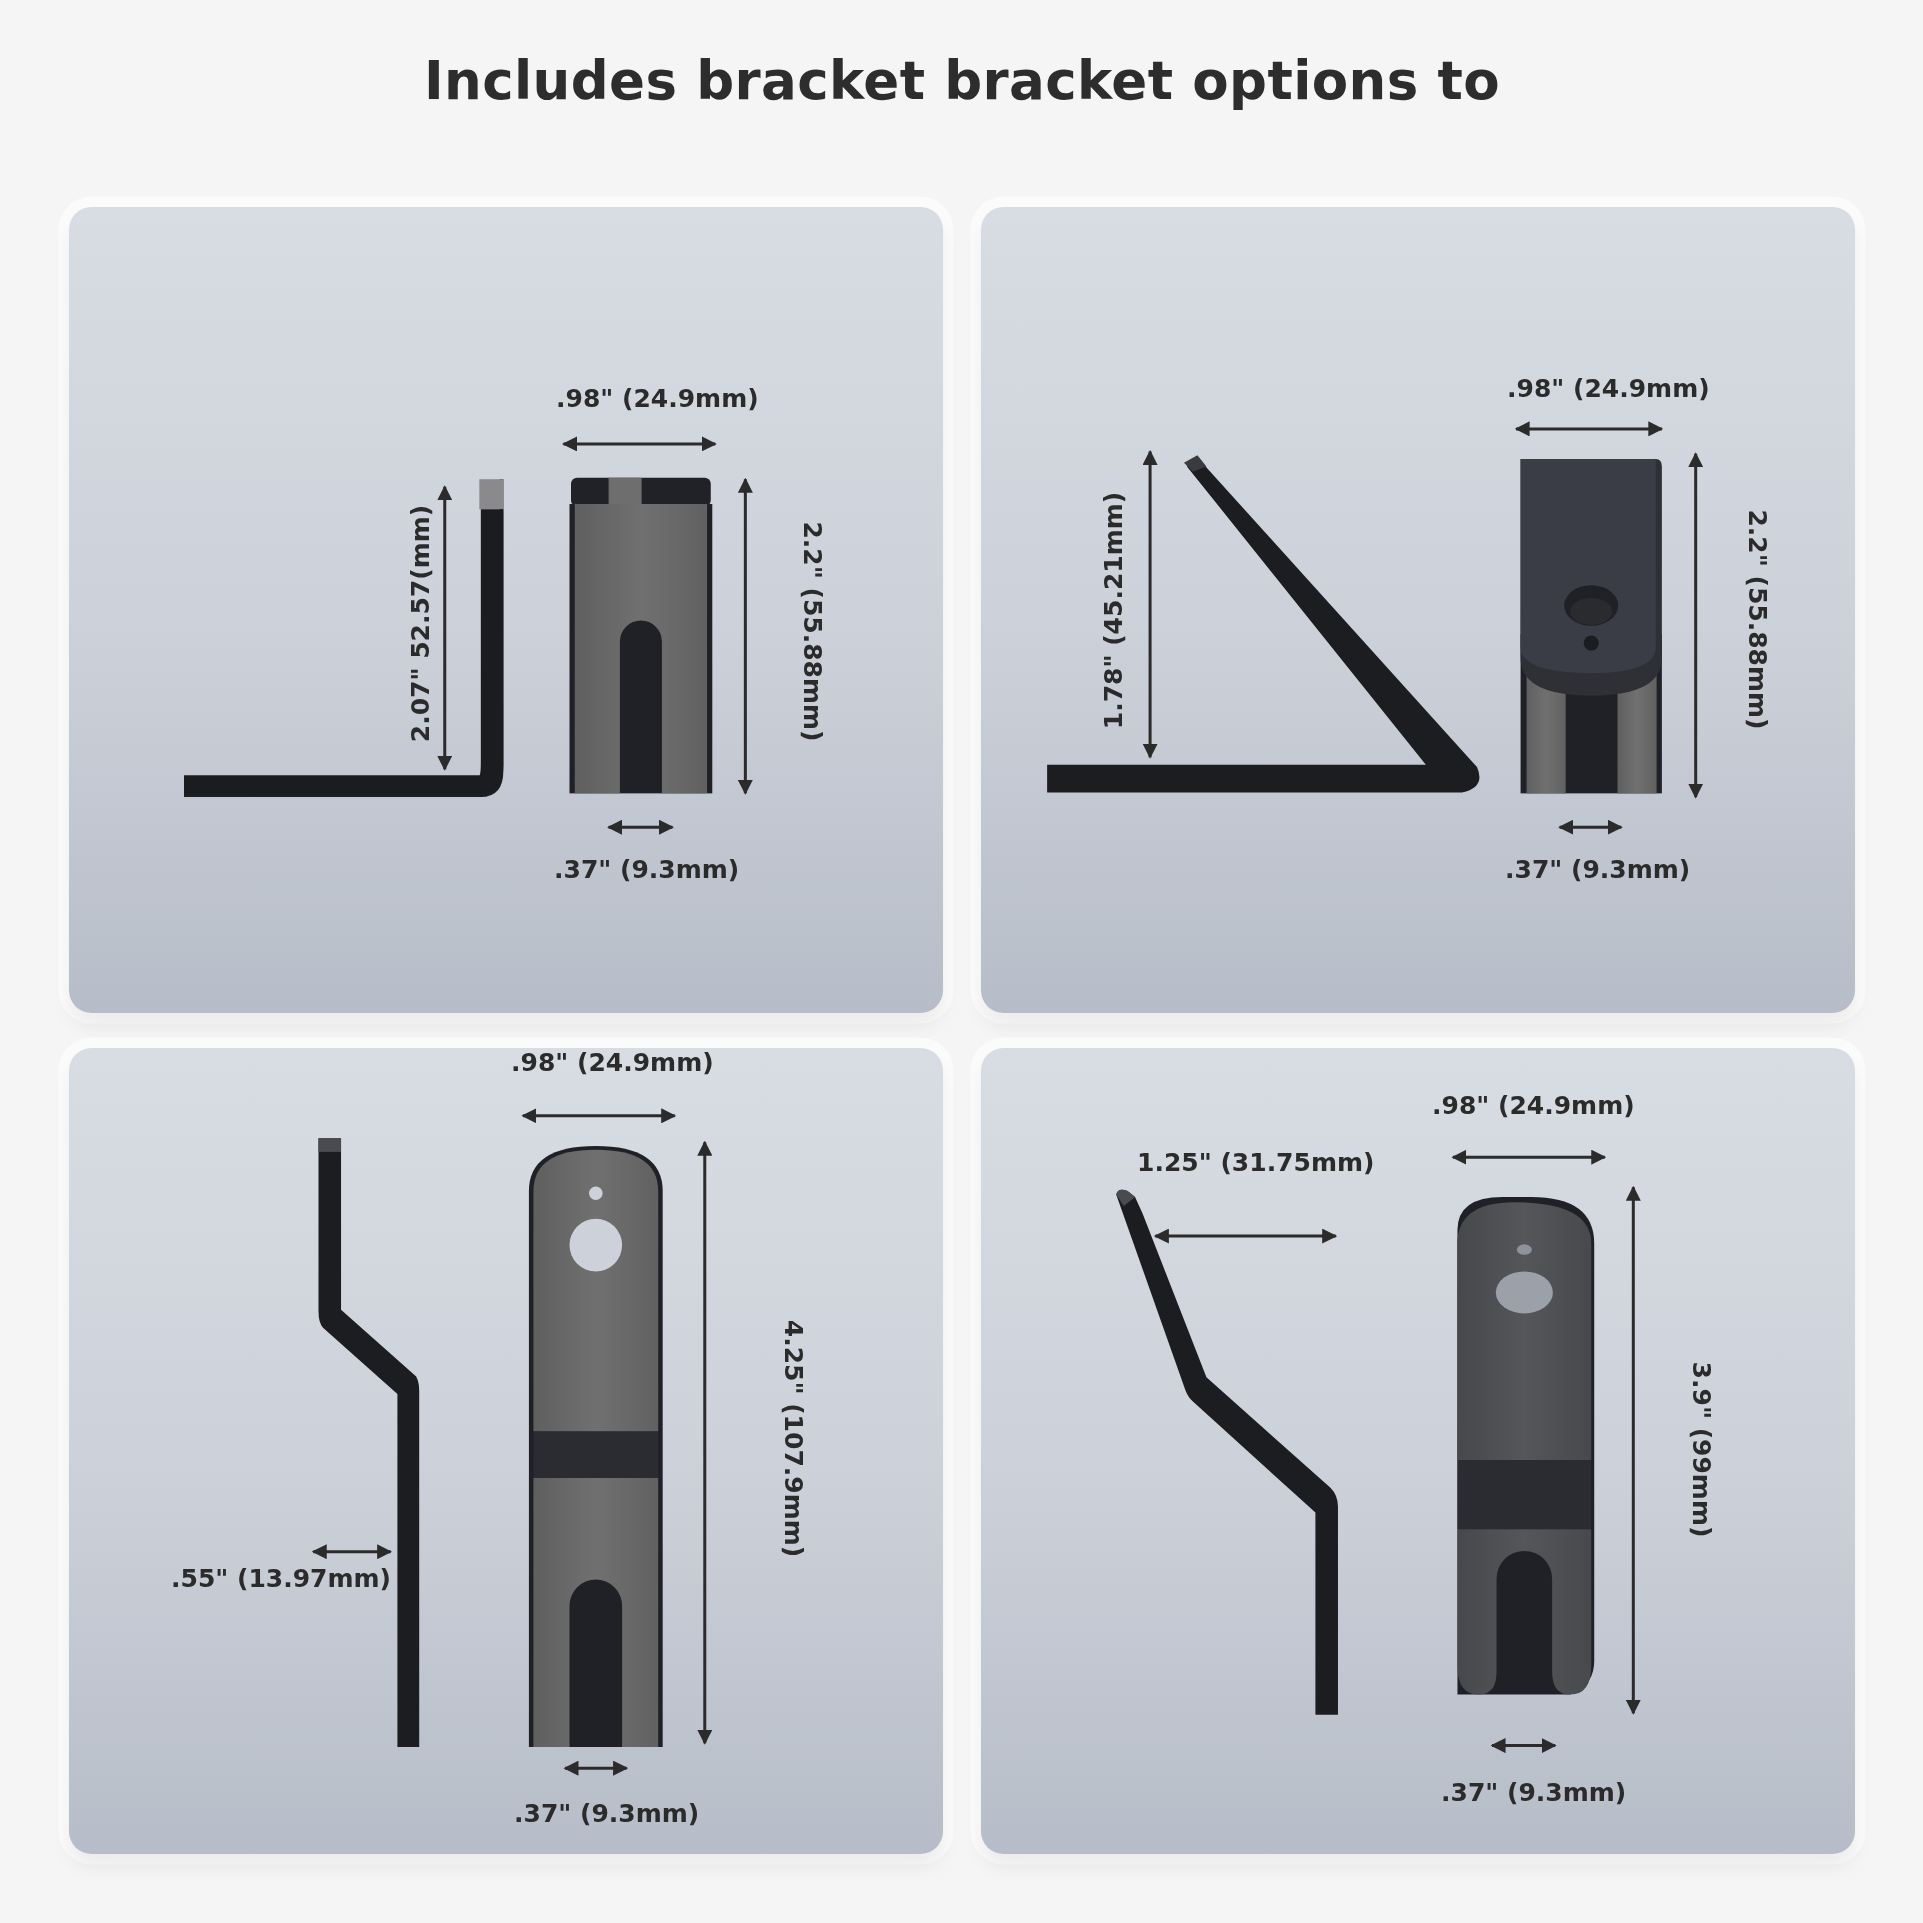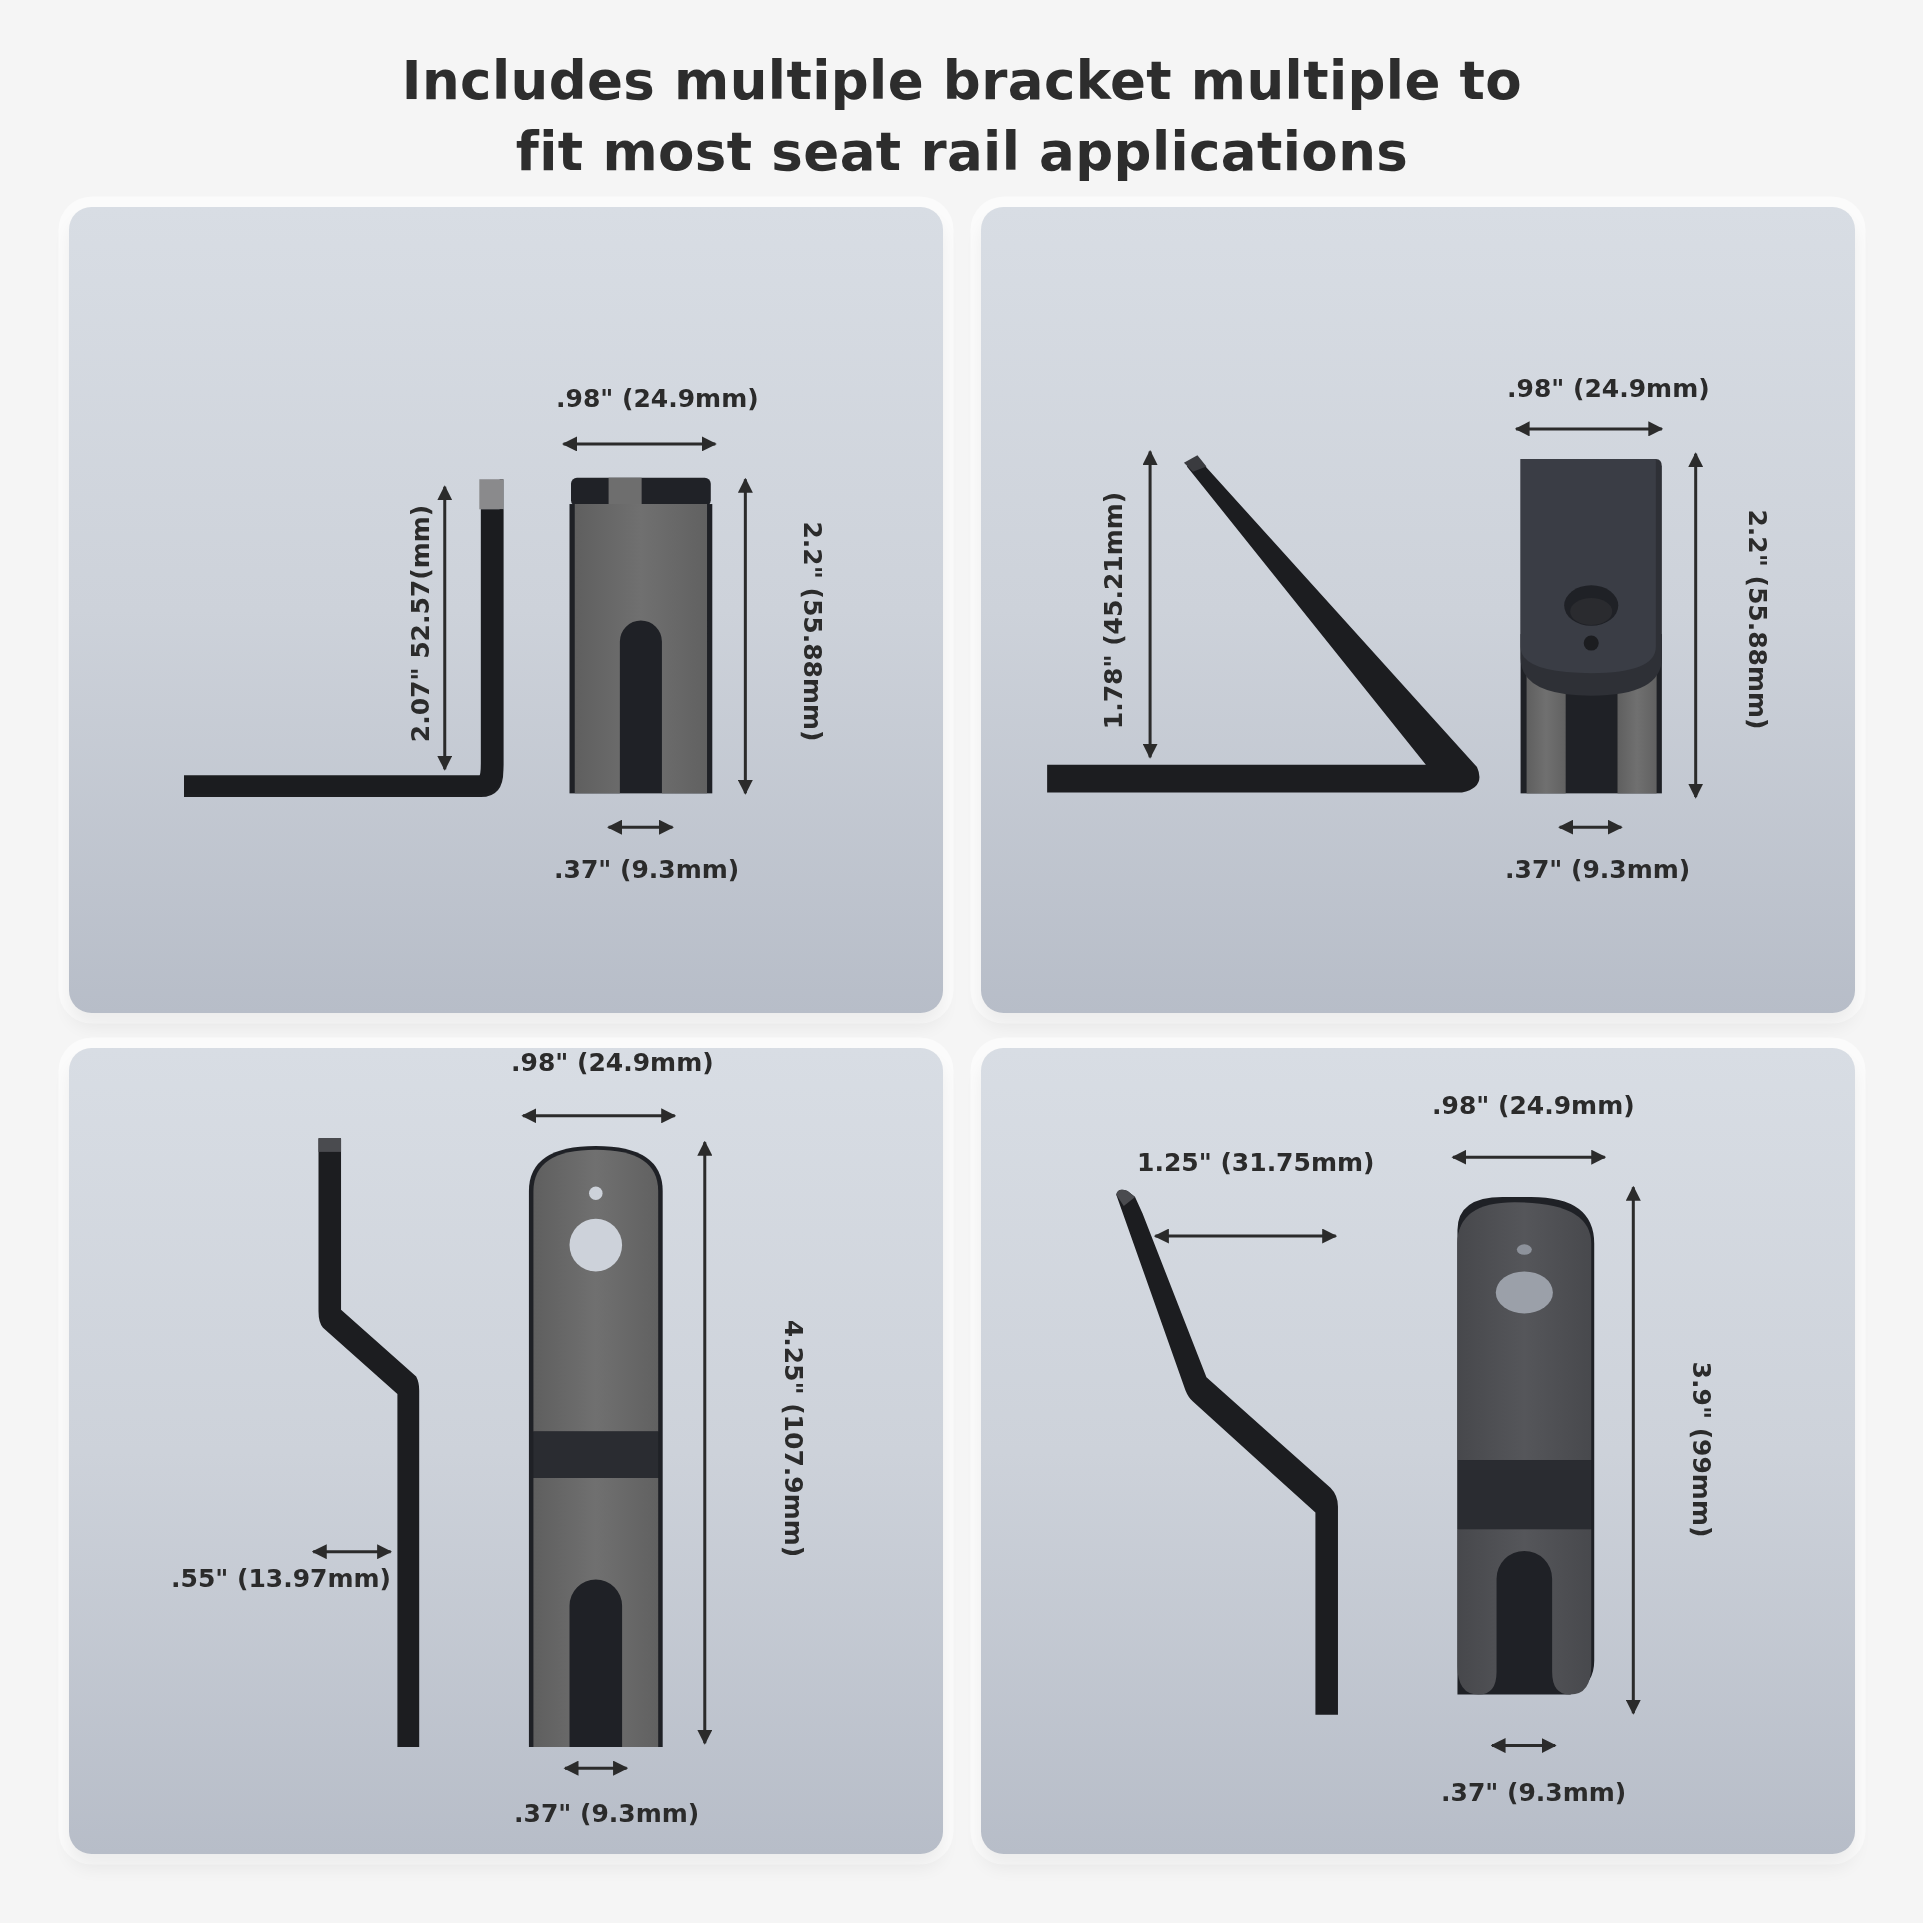--- a/index.html
+++ b/index.html
@@ -45,22 +45,21 @@
     </linearGradient>
     <linearGradient id="graydk" x1="0" y1="0" x2="1" y2="0">
       <stop offset="0" stop-color="#47484c"></stop>
         <stop offset="0.5" stop-color="#55565a"></stop>
         <stop offset="1" stop-color="#48494d"></stop>
     </linearGradient>
   </defs>
 </svg>
 
 <div class="title">
-  <span>Includes multiple bracket multiple to</span>
-  <span>fit most seat rail applications</span>
+  <span>Includes bracket bracket options to</span>
 </div>
 
 <div class="panel" id="p1">
   <svg width="874" height="806" viewBox="0 0 1163 1072">
 
     <path d="M153,756 L548,756 Q573,756 573,731 L573,362 L578,362 L578,750 Q578,785 548,785 L153,785 Z" fill="#1d1e21"></path>
     <rect x="546" y="362" width="32" height="40" fill="#8a8a8c"></rect>
     <path d="M548,402 L578,402 L578,742 Q578,780 548,780 L153,780 L153,758 L545,758 Q548,758 548,740 Z" fill="#1b1c1f"></path>
 
     <line x1="500" y1="372" x2="500" y2="748" stroke="#2b2b2b" stroke-width="4" marker-start="url(#arr)" marker-end="url(#arr)"></line>

